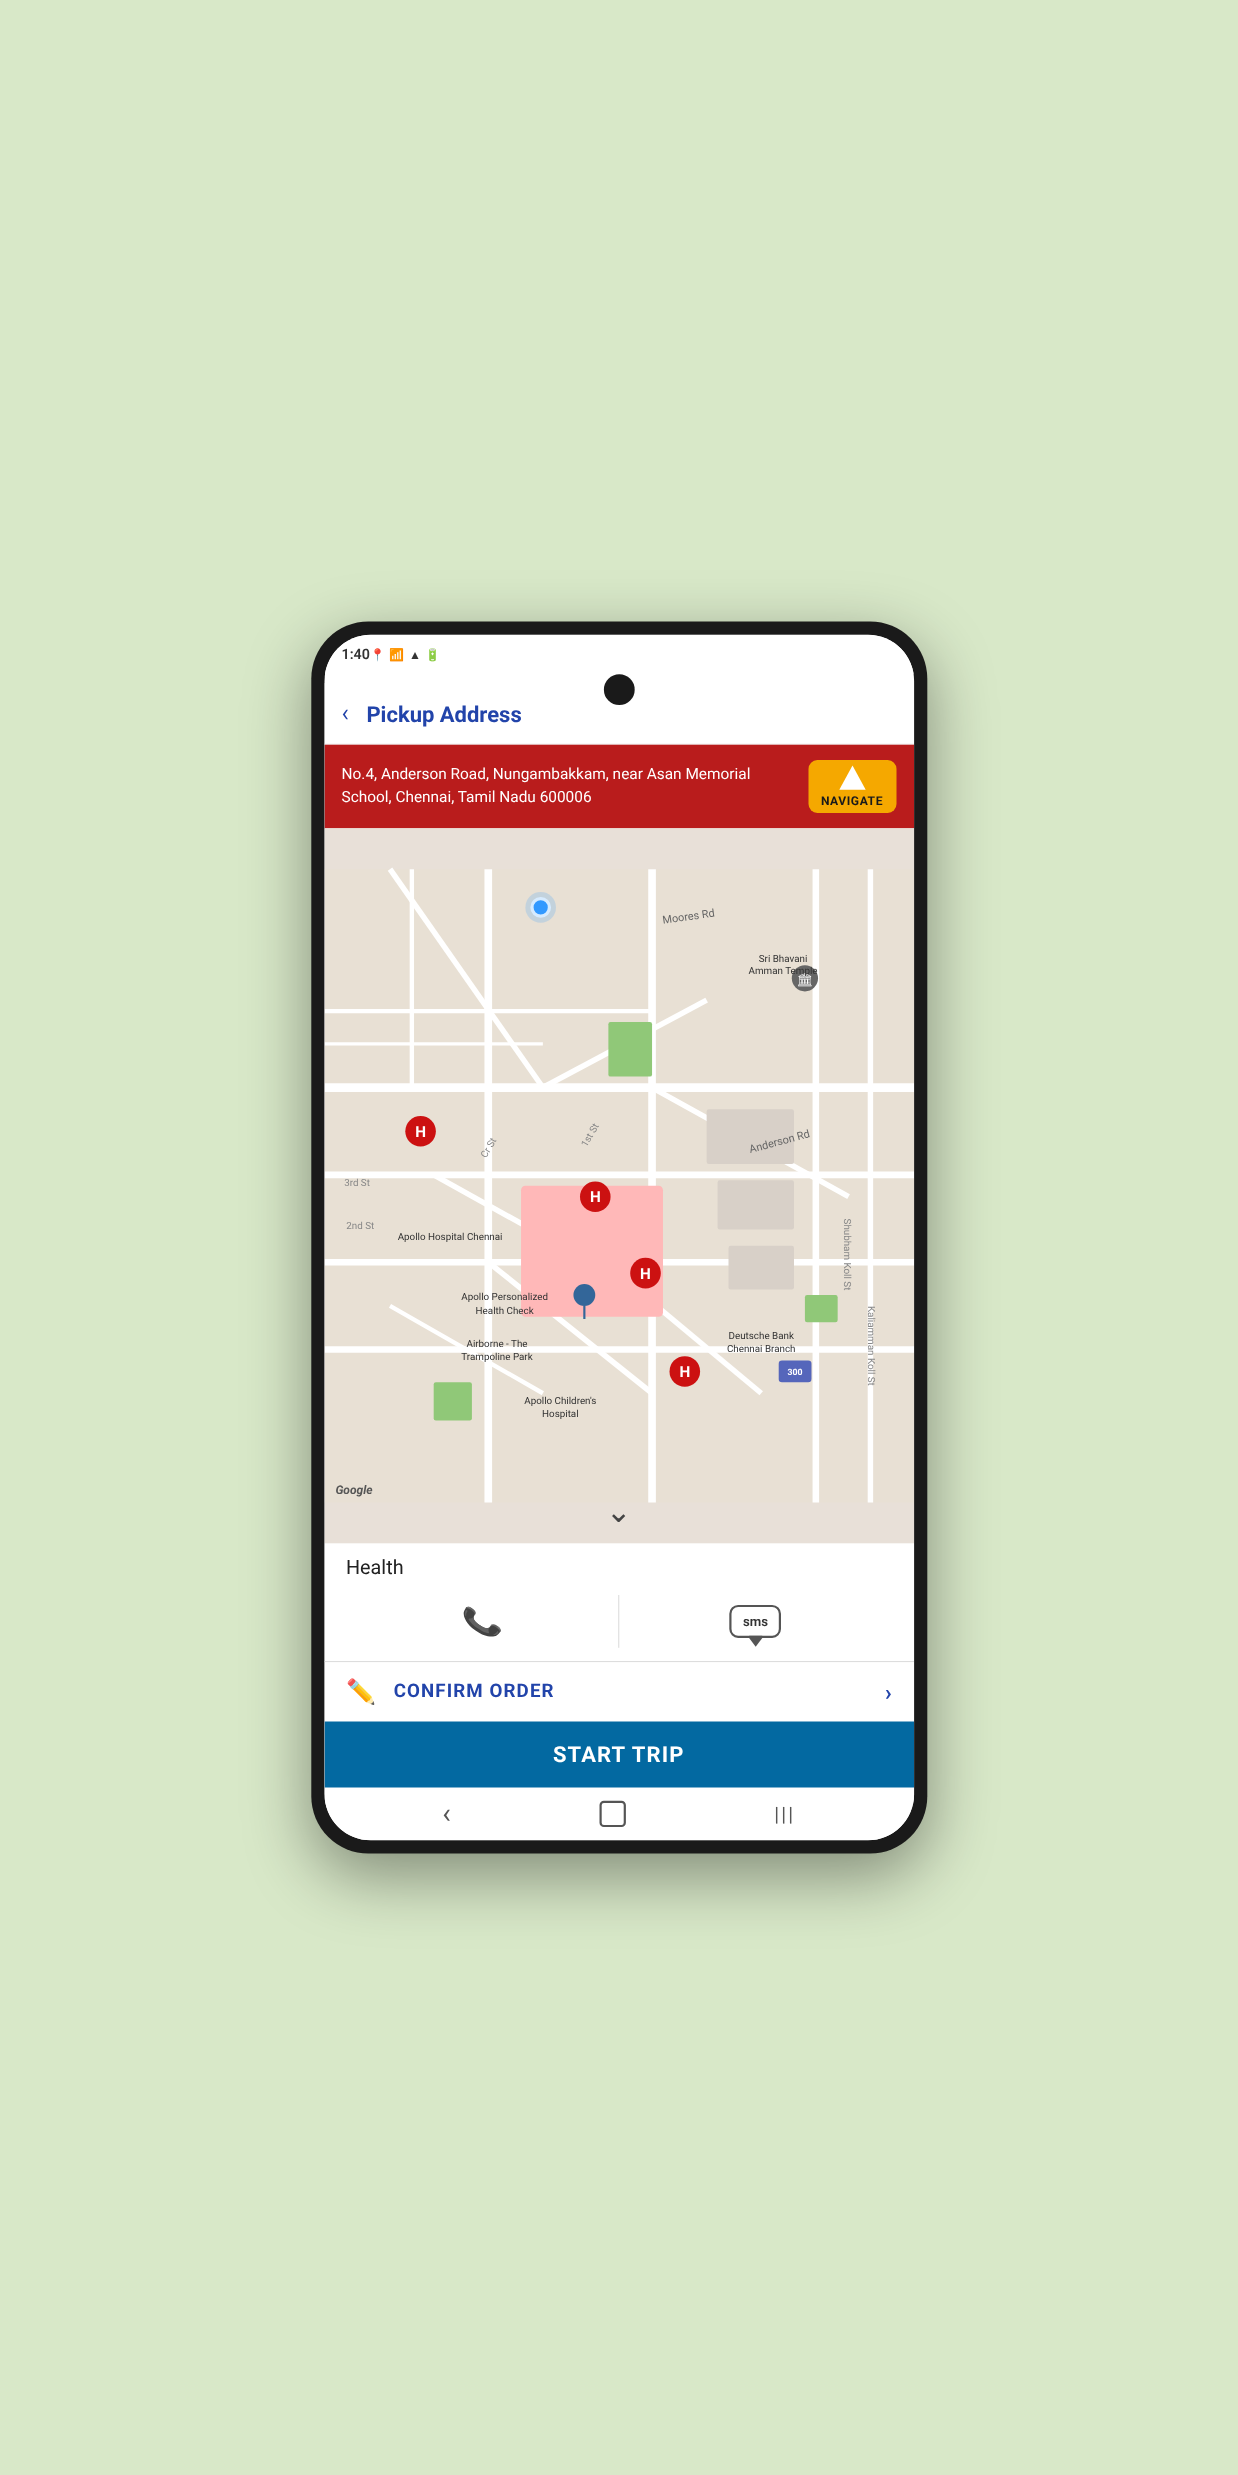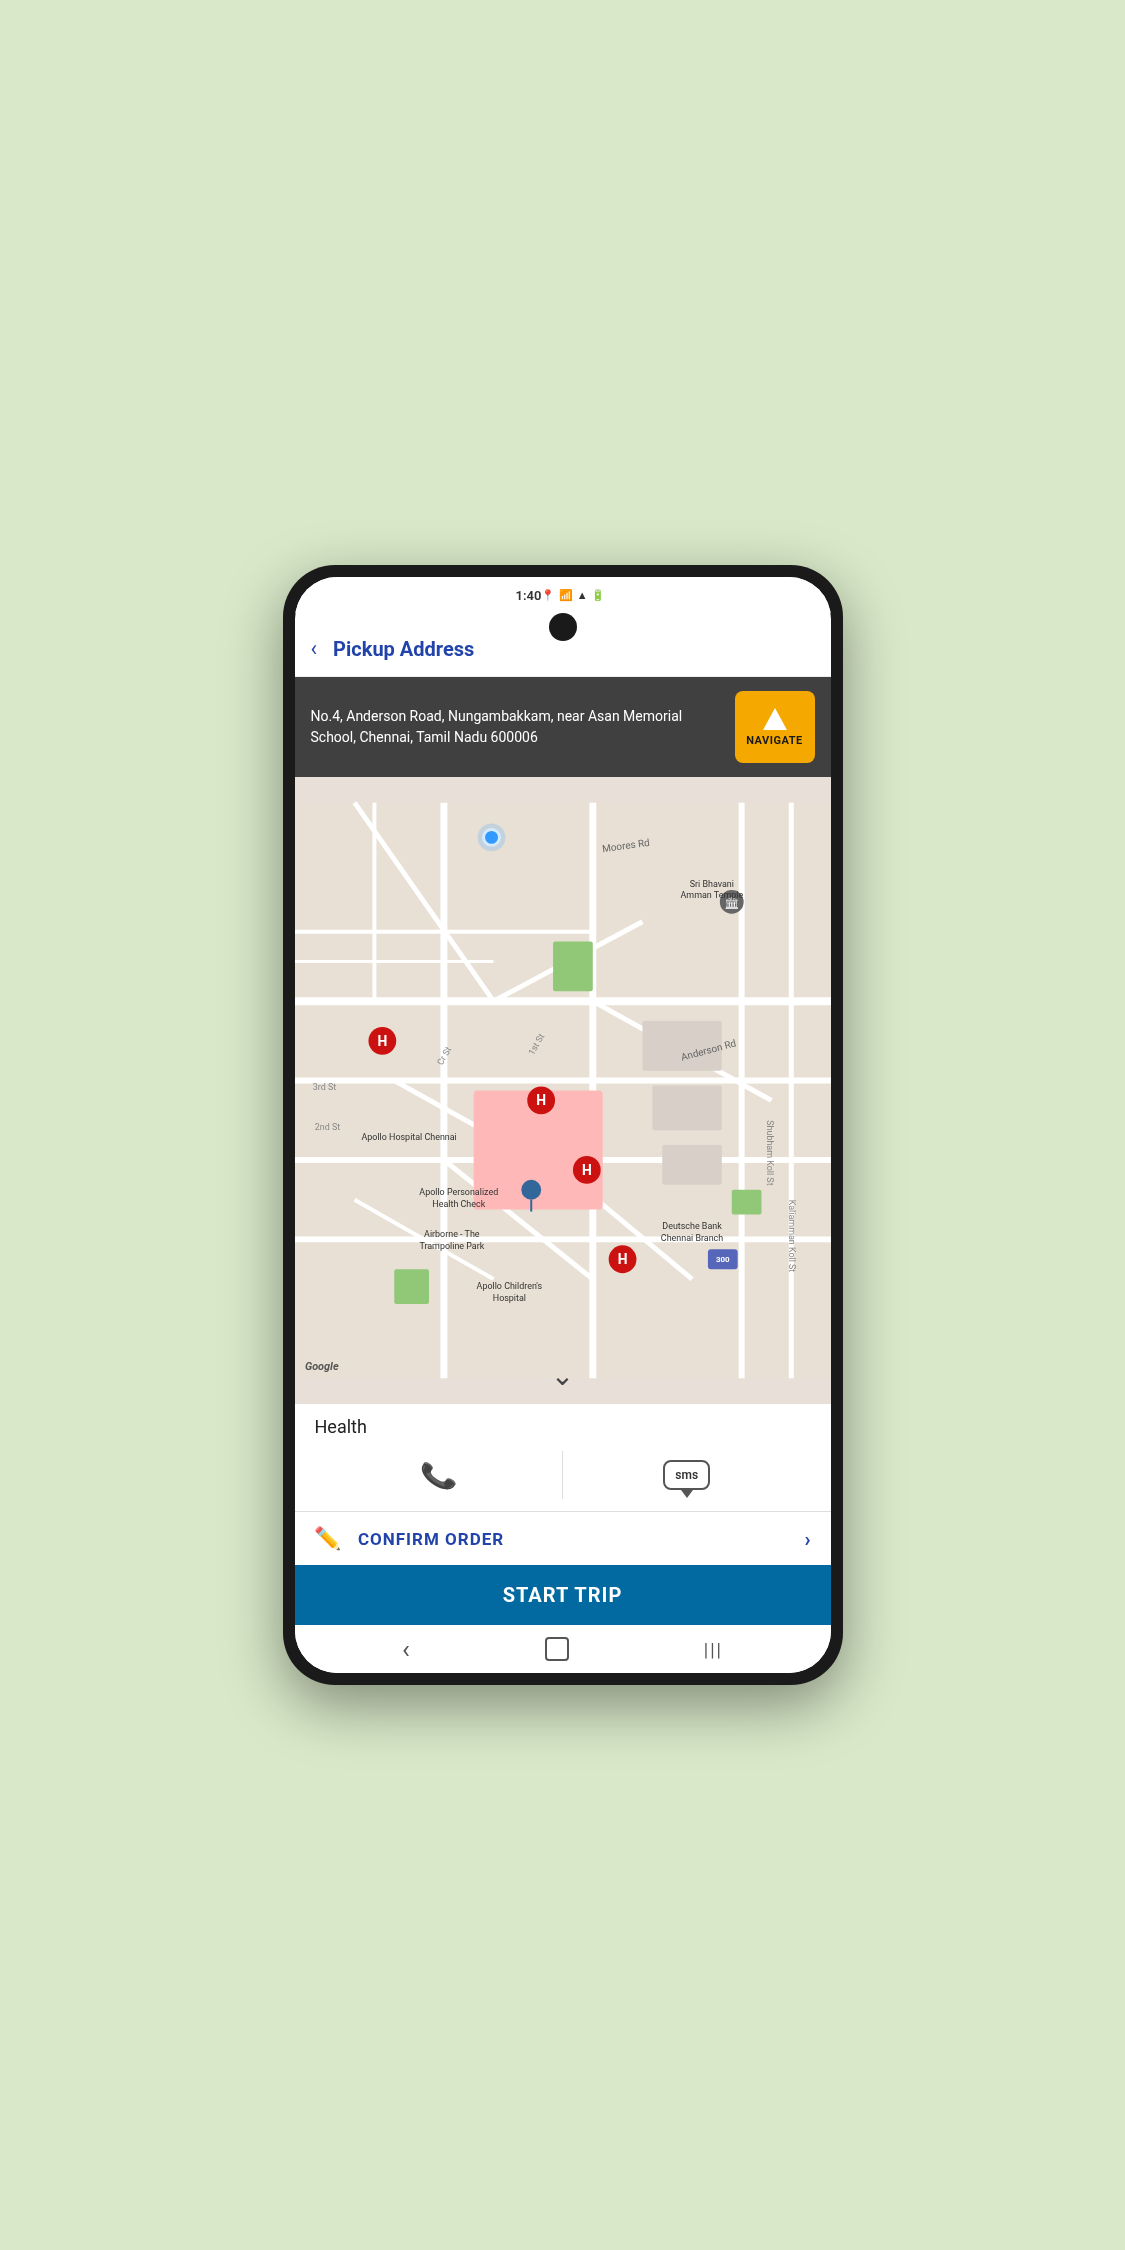--- a/index.html
+++ b/index.html
@@ -33,21 +33,21 @@
       display: flex;
       flex-direction: column;
     }
 
     
     .status-bar {
       height: 36px;
       background: #fff;
       display: flex;
       align-items: center;
-      justify-content: center;
+      justify-content: flex-start;
       padding: 0 20px 0 16px;
       flex-shrink: 0;
     }
 
     .status-time {
       font-size: 13px;
       font-weight: 600;
       color: #333;
     }
 
@@ -95,41 +95,41 @@
     }
 
     .header-title {
       font-size: 20px;
       font-weight: 700;
       color: #2244aa;
     }
 
     
     .address-banner {
-      background: #404040;
+      background: #b91c1c;
       padding: 14px 16px;
       display: flex;
       align-items: center;
       justify-content: space-between;
       flex-shrink: 0;
     }
 
     .address-text {
       color: #fff;
       font-size: 14px;
       line-height: 1.5;
       flex: 1;
       margin-right: 12px;
     }
 
     .navigate-btn {
       background: #f5a800;
       border-radius: 8px;
       width: 80px;
-      height: 72px;
+      height: 48px;
       display: flex;
       flex-direction: column;
       align-items: center;
       justify-content: center;
       gap: 4px;
       cursor: pointer;
       flex-shrink: 0;
     }
 
     .navigate-arrow {

